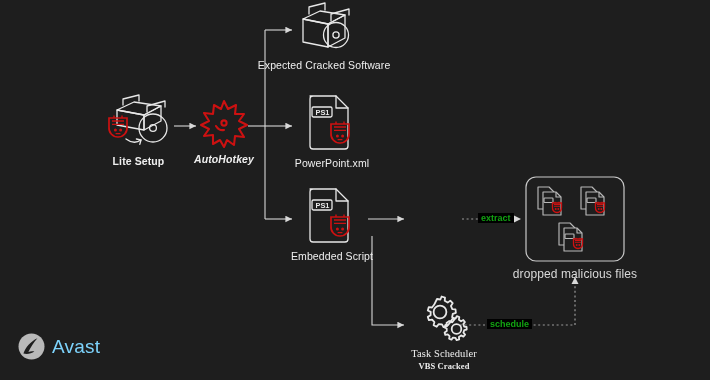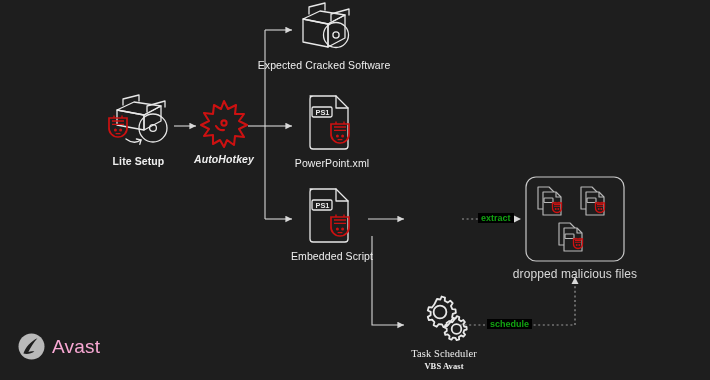--- a/index.html
+++ b/index.html
@@ -18,21 +18,21 @@
   .lbl.bold{font-weight:bold;font-size:10.5px;font-style:italic;}
   .lbl.small{font-size:12px;color:#d9d9d9;}
   .lbl.sub{font-weight:bold;font-size:8.5px;margin-top:1px;color:#ededed;}
   svg{overflow:visible;display:block;}
   .edge{position:absolute;left:0;top:0;width:710px;height:380px;pointer-events:none;}
   .edgelabel{
     position:absolute;color:#12a312;font-size:9px;font-weight:bold;
     background:#000000;padding:0 3px;white-space:nowrap;
   }
   .brand{position:absolute;left:18px;top:333px;display:flex;align-items:center;gap:7px;}
-  .brand-txt{color:#f9a8d4;font-size:19px;letter-spacing:.2px;}
+  .brand-txt{color:#7dd3fc;font-size:19px;letter-spacing:.2px;}
 </style>
 </head>
 <body>
 
 <div id="stage">
 
   <svg class="edge">
     <defs>
       <marker id="ah" markerWidth="7" markerHeight="7" refX="6" refY="3" orient="auto">
         <path d="M0,0 L6,3 L0,6 z" fill="#d8d8d8"></path>
@@ -228,21 +228,21 @@
                  -3.1,1.0 -.7,3.4 2.3,2.2 -2.1,2.9 -3.0,-1.3 -2.8,2.0 .5,3.2 -3.4,1.0 -1.6,-2.8 -3.4,-.2 -1.9,2.6
                  -3.1,-1.6 .8,-3.1 -2.3,-2.5 -3.2,.6 -1.1,-3.3 2.8,-1.6 .1,-3.4 -2.9,-1.4 1.0,-3.4 3.2,.4 2.1,-2.7 z"></path>
         <circle cx="24" cy="16" r="6.4"></circle>
         <path d="M37,22 l2.6,.5 1.2,-2.3 2.5,1.0 -.4,2.5 2.2,1.6 2.2,-1.3 1.6,2.1 -1.6,2.0 .8,2.5 2.5,.4 .1,2.6
                  -2.5,.6 -.8,2.5 1.7,1.9 -1.7,2.0 -2.3,-1.2 -2.2,1.5 .3,2.5 -2.6,.7 -1.1,-2.3 -2.6,-.2 -1.4,2.1
                  -2.4,-1.1 .5,-2.5 -1.9,-1.8 -2.4,.6 -.7,-2.5 2.2,-1.3 -.1,-2.6 -2.2,-1.1 .9,-2.5 2.5,.4 1.6,-2.1 z"></path>
         <circle cx="40.5" cy="33" r="4.8"></circle>
       </g>
     </svg>
     <div class="lbl">Task Scheduler</div>
-    <div class="lbl sub">VBS Avast</div>
+    <div class="lbl sub">VBS Cracked</div>
   </div>
 
   <div class="brand">
     <svg width="27" height="27" viewBox="0 0 27 27">
       <circle cx="13.5" cy="13.5" r="13" fill="#b9b9b9"></circle>
       <path d="M19.4,5.2 C12.4,8.6 7.6,14.2 5.4,20.6 C9.4,21.4 13.6,20.6 16.4,18.4 C14.2,18.0 12.2,18.2 10.4,19.0
                C12.6,14.4 15.6,9.6 19.4,5.2 Z" fill="#1e1e1e"></path>
     </svg>
     <span class="brand-txt">Avast</span>
   </div>

